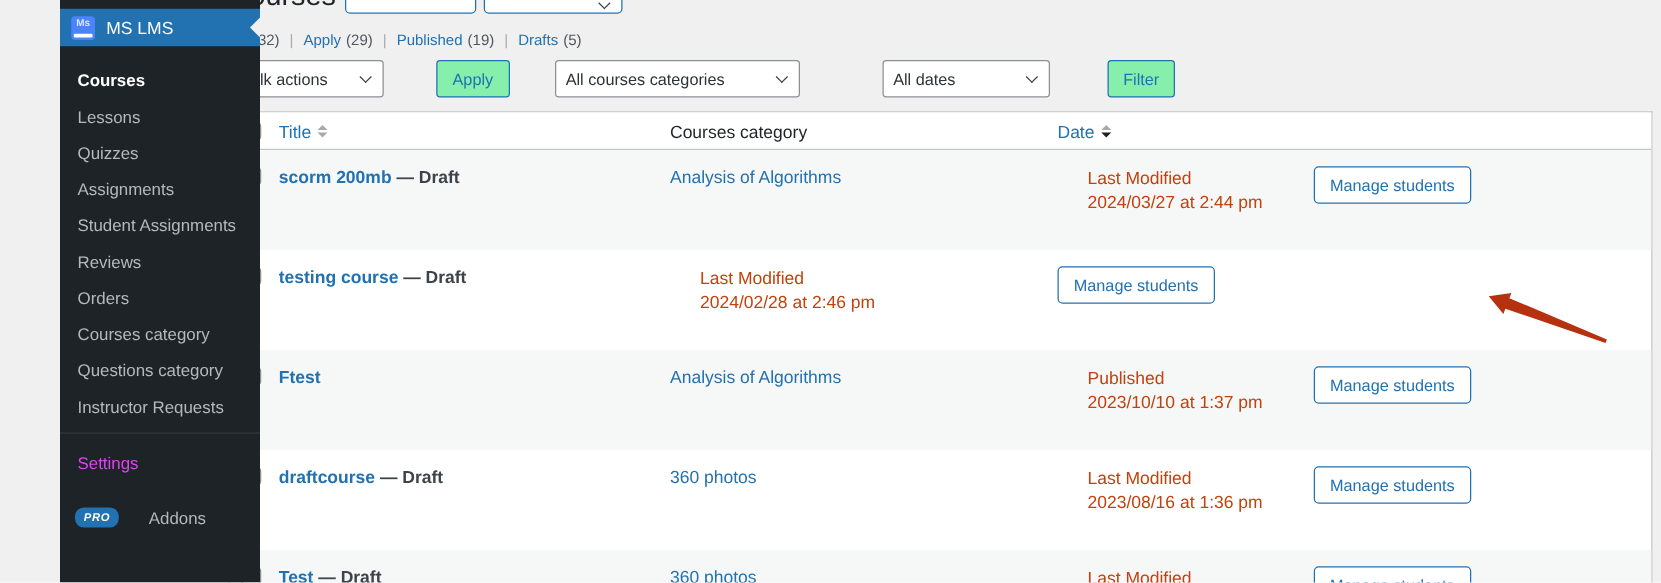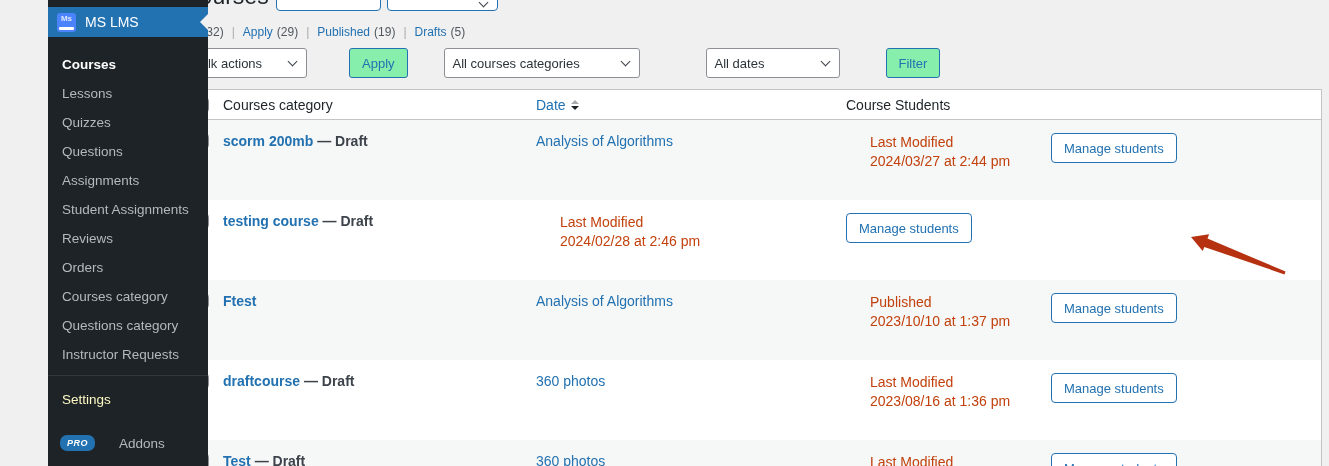--- a/index.html
+++ b/index.html
@@ -38,21 +38,21 @@
     width:0; height:0;
     border-top:8px solid transparent; border-bottom:8px solid transparent;
     border-right:8px solid #f0f0f1;
   }
   .menu { list-style:none; padding-top:13px; }
   .menu li {
     padding:7px 0 7px 14px; color:#b4b9be; cursor:pointer; font-size:13.5px;
   }
   .menu li.active { color:#fff; font-weight:bold; }
   .sidebar-divider { border-top:1px solid #33383c; margin:6px 0; }
-  .settings-item { padding:10px 15px 10px 14px; color:#fef9c3; font-size:13.5px; cursor:pointer; }
+  .settings-item { padding:10px 15px 10px 14px; color:#d946ef; font-size:13.5px; cursor:pointer; }
   .addons-item {
     margin-top:18px; padding-left:12px; display:flex; align-items:center; gap:24px;
     color:#b4b9be; font-size:13.5px; cursor:pointer;
   }
   .pro-badge {
     background:#2271b1; color:#fff; font-size:9px; font-style:italic; font-weight:bold;
     padding:3px 7px; border-radius:7px; letter-spacing:.5px;
   }
 
   
@@ -146,21 +146,20 @@
   <div class="adminbar-stub"></div>
   <div class="logo-item">
     <span class="logo-icon">Ms</span>
     <span>MS LMS</span>
     <span class="menu-notch"></span>
   </div>
   <ul class="menu">
     <li class="active">Courses</li>
     <li>Lessons</li>
     <li>Quizzes</li>
-    <li>Questions</li>
     <li>Assignments</li>
     <li>Student Assignments</li>
     <li>Reviews</li>
     <li>Orders</li>
     <li>Courses category</li>
     <li>Questions category</li>
     <li>Instructor Requests</li>
   </ul>
   <div class="sidebar-divider"></div>
   <div class="settings-item">Settings</div>
@@ -211,34 +210,40 @@
     </div>
     <button class="btn-secondary">Filter</button>
   </div>
 
   <div class="table">
     <div class="trow thead">
       <div class="cb-cell">
           <span class="checkbox"></span>
         </div>
       <div>
+        <a href="#" class="sort-link">
+          <span>Title</span>
+          <span class="sort-arrows">
+              <span class="tri-up"></span>
+              <span class="tri-down"></span>
+            </span>
+        </a>
+      </div>
+      <div>
           <span class="col-header">Courses category</span>
         </div>
       <div>
         <a href="#" class="sort-link">
           <span>Date</span>
           <span class="sort-arrows">
               <span class="tri-up"></span>
               <span class="tri-down tri-dark"></span>
             </span>
         </a>
       </div>
-      <div>
-          <span class="col-header">Course Students</span>
-        </div>
     </div>
 
     <div class="rows">
 
       <div class="trow">
         <div class="cb-cell"><span class="checkbox"></span></div>
         <div><a href="#" class="title-link">scorm 200mb</a><span class="post-state"> — Draft</span></div>
         <div><a href="#" class="cat-link">Analysis of Algorithms</a></div>
         <div class="date-cell"><span>Last Modified</span><br><span>2024/03/27 at 2:44 pm</span></div>
         <div><button class="manage-btn">Manage students</button></div>

